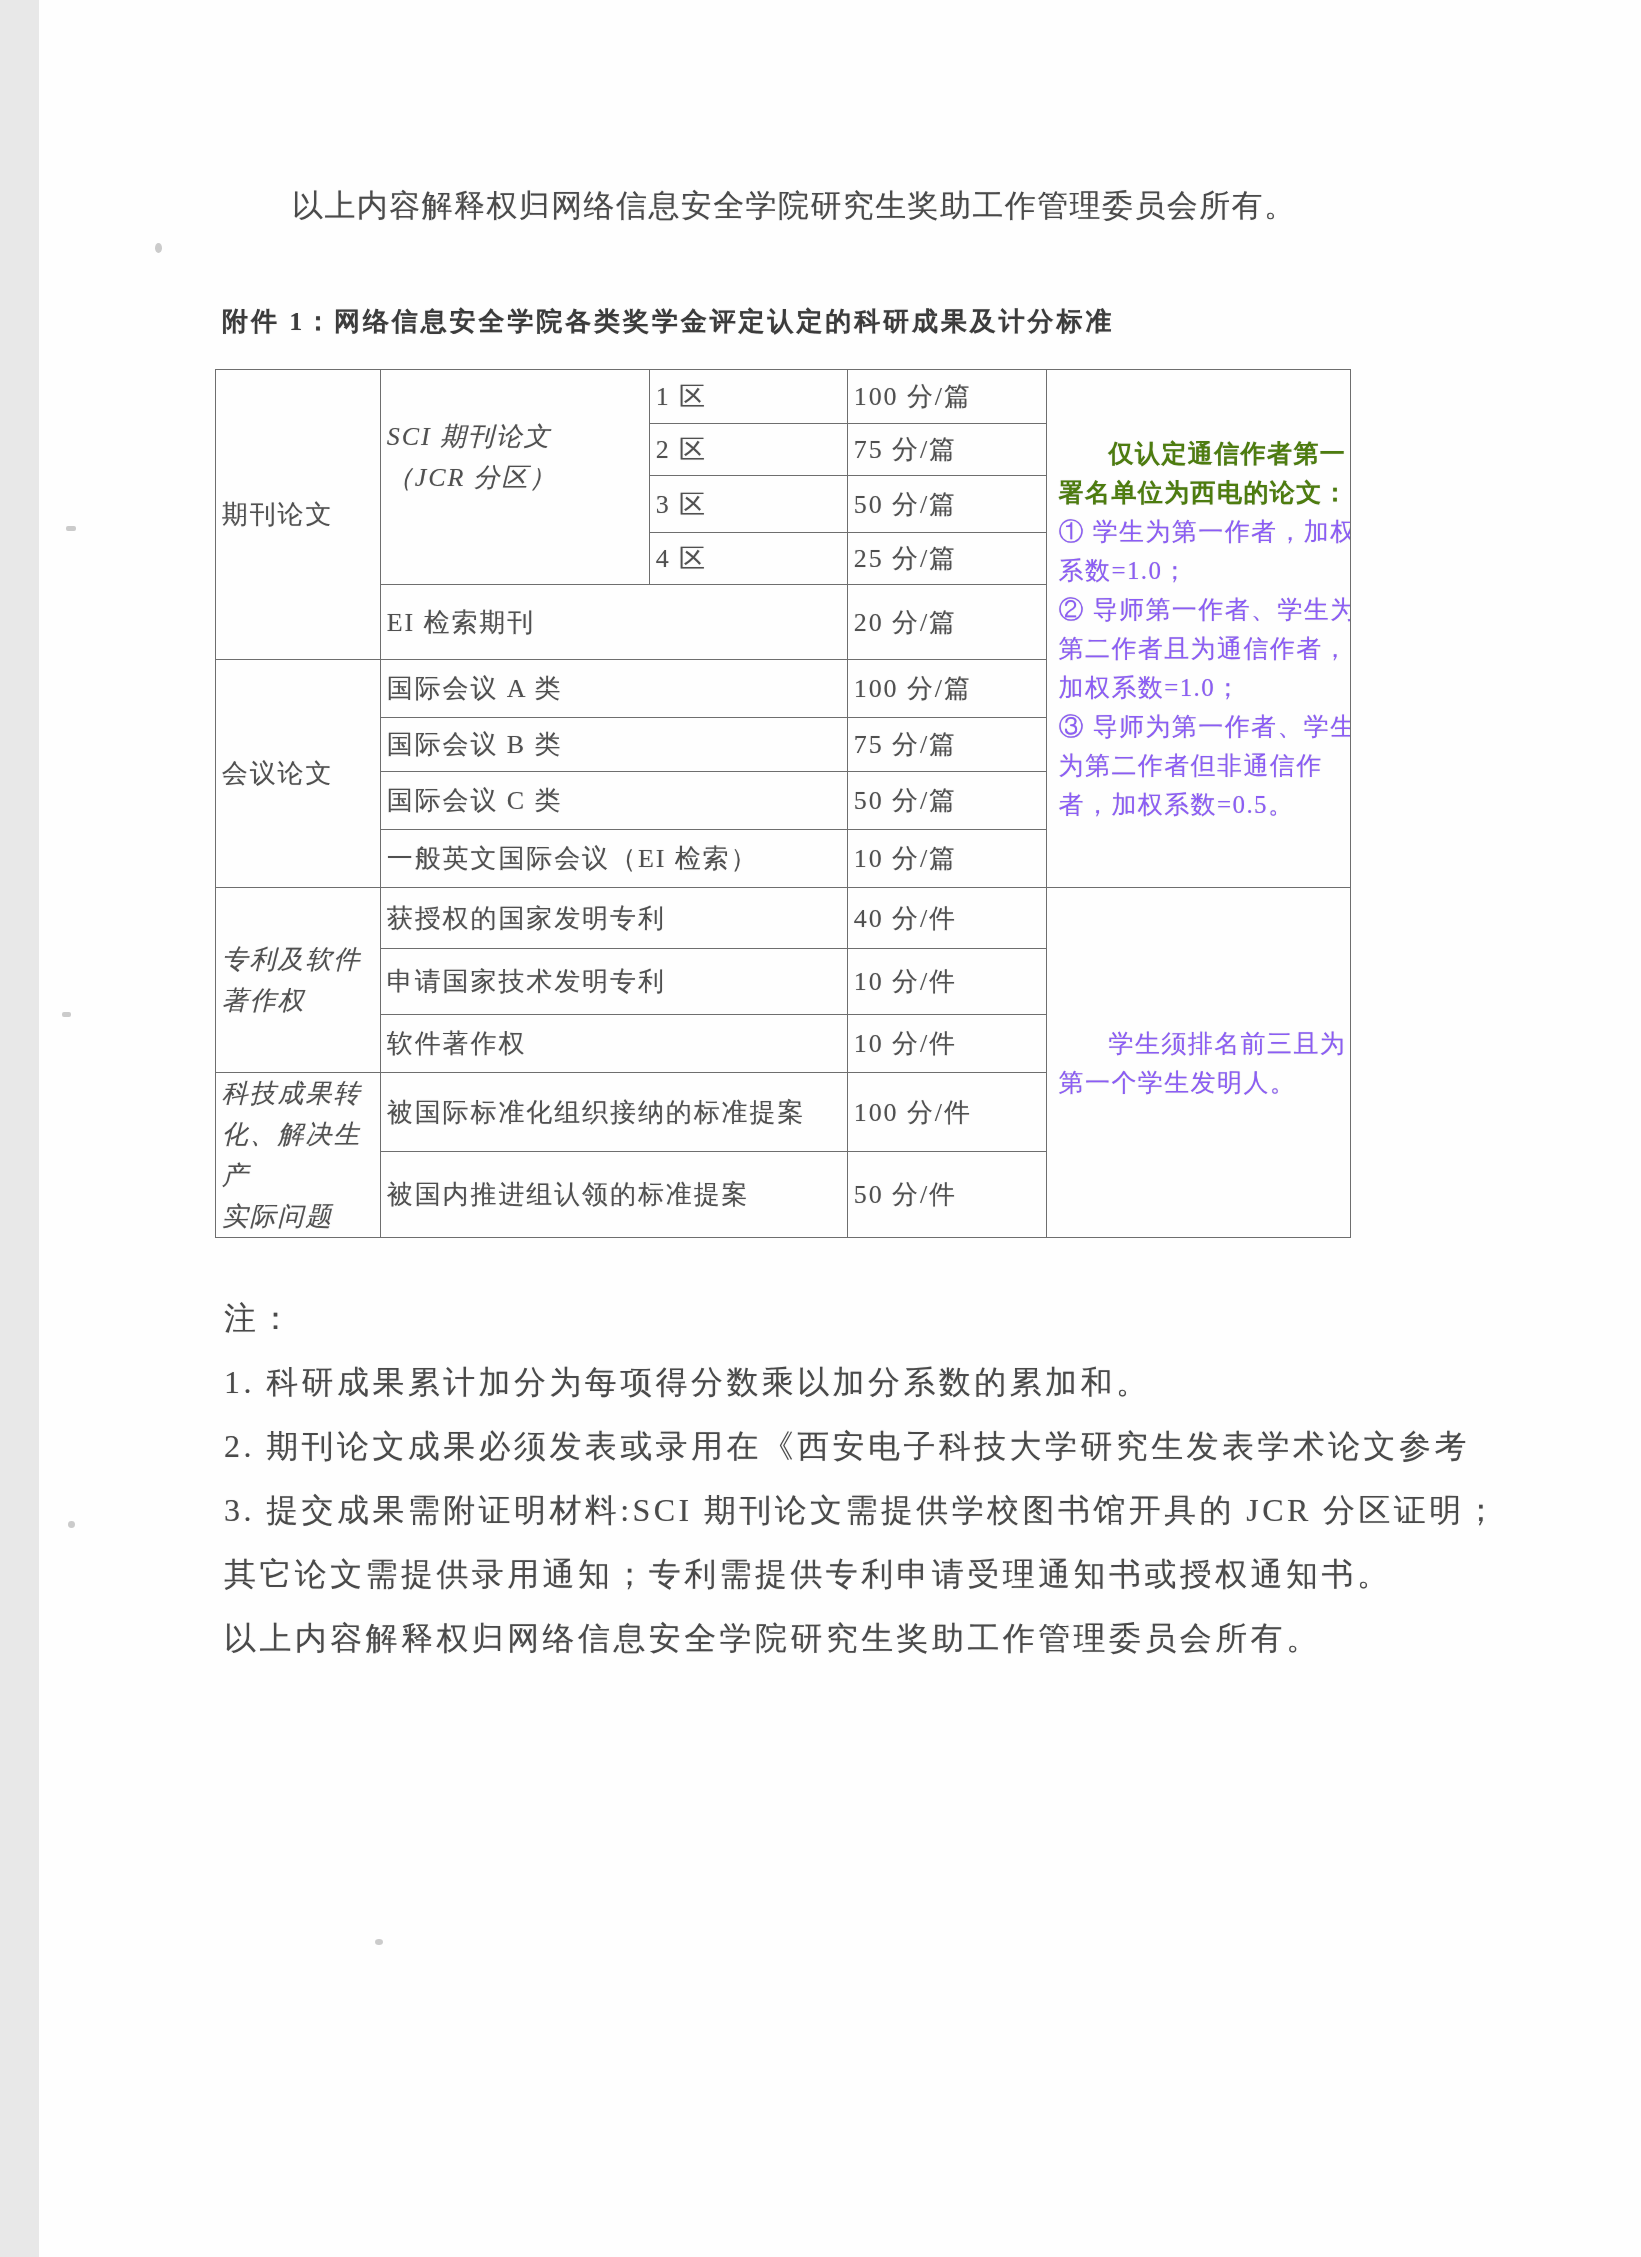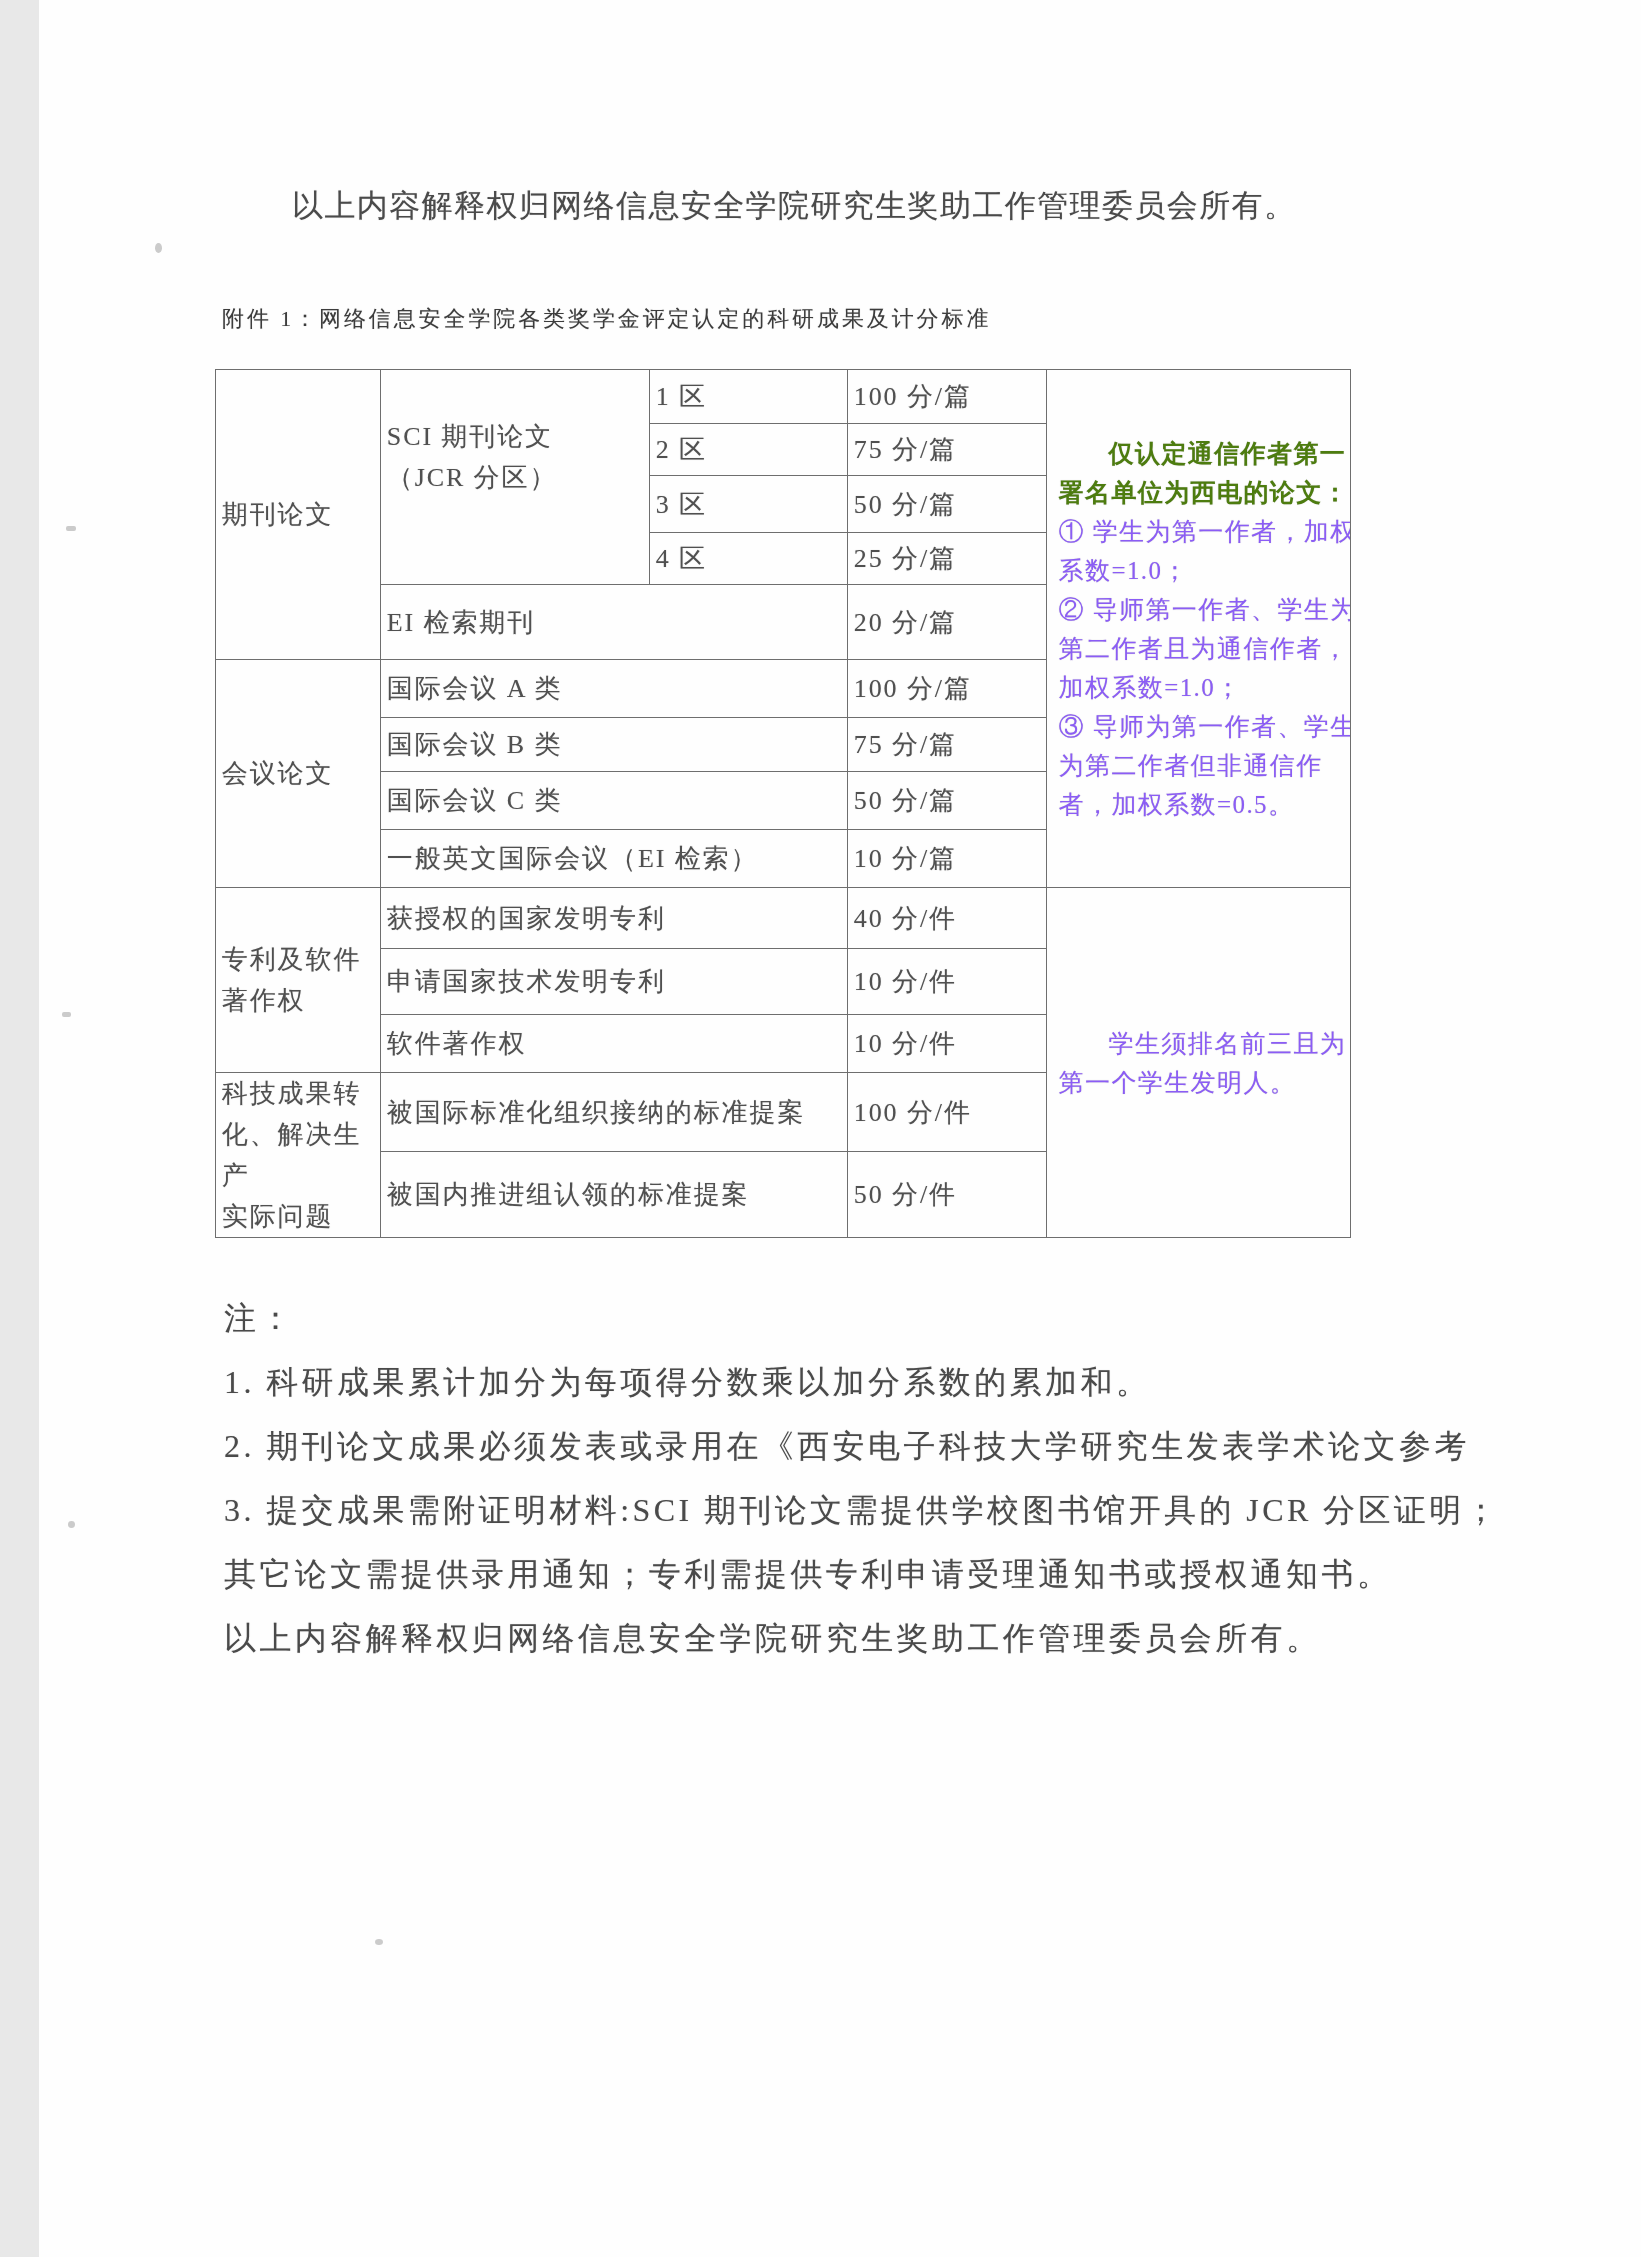--- a/index.html
+++ b/index.html
@@ -14,21 +14,21 @@
   }
   .txt{ text-shadow:0 0 1px rgba(90,90,90,.35); }
 
   
   .top-statement{
     position:absolute; left:253px; top:185px;
     font-size:31px; letter-spacing:1.4px; color:#4a4a4a;
   }
   .attachment-heading{
     position:absolute; left:183px; top:304px;
-    font-size:22px; font-weight:normal; letter-spacing:2.9px; color:#3c3c3c;
+    font-size:26px; font-weight:bold; letter-spacing:2.9px; color:#3c3c3c;
   }
 
   
   .score-table{
     position:absolute; left:176px; top:369px;
     border-collapse:collapse; table-layout:fixed;
     width:1135px;
     font-size:26px; color:#505050;
   }
   .score-table td{
@@ -36,21 +36,21 @@
     text-align:left; vertical-align:middle;
     padding:0 5.8px; letter-spacing:1.9px;
     overflow:hidden;
   }
   tr.r1{height:54px} tr.r2{height:52px} tr.r3{height:57px} tr.r4{height:52px}
   tr.r5{height:75px} tr.r6{height:58px} tr.r7{height:54px} tr.r8{height:58px}
   tr.r9{height:58px} tr.r10{height:61px} tr.r11{height:66px} tr.r12{height:58px}
   tr.r13{height:59px} tr.r14{height:64px}
 
   td.sci-cell{ vertical-align:top; padding-top:46px; }
-  .cell-line{ line-height:41px; }
+  .cell-line{ line-height:41px;font-style:italic; }
 
   td.side-note{ vertical-align:middle; text-align:left; padding:0 11.6px; }
   .side-line{
     font-size:25px; line-height:39px; letter-spacing:1.4px;
     white-space:nowrap; text-align:left; color:#8b5cf6;
   }
   .side-line.bold{ font-weight:bold; color:#4d7c0f; }
   .side-line.ind{ text-indent:2em; }
 
   

